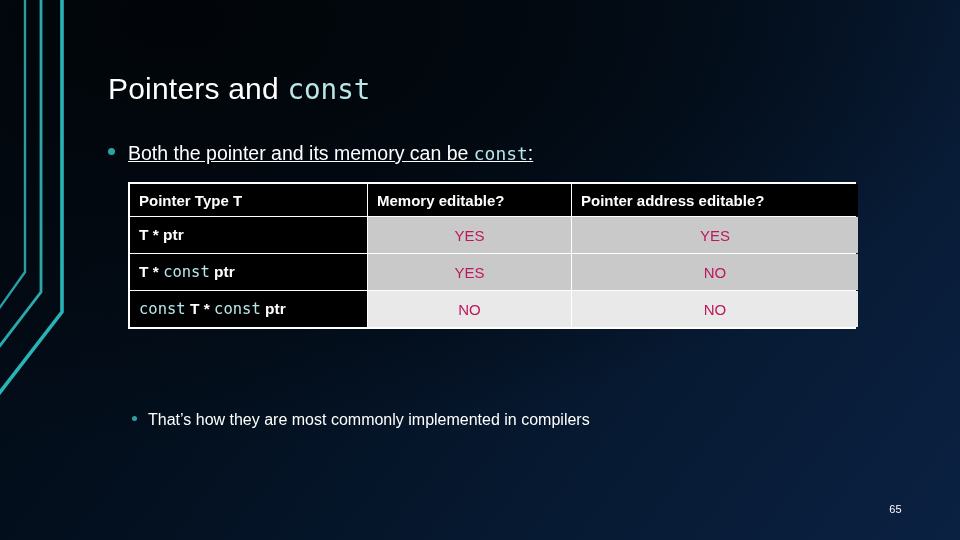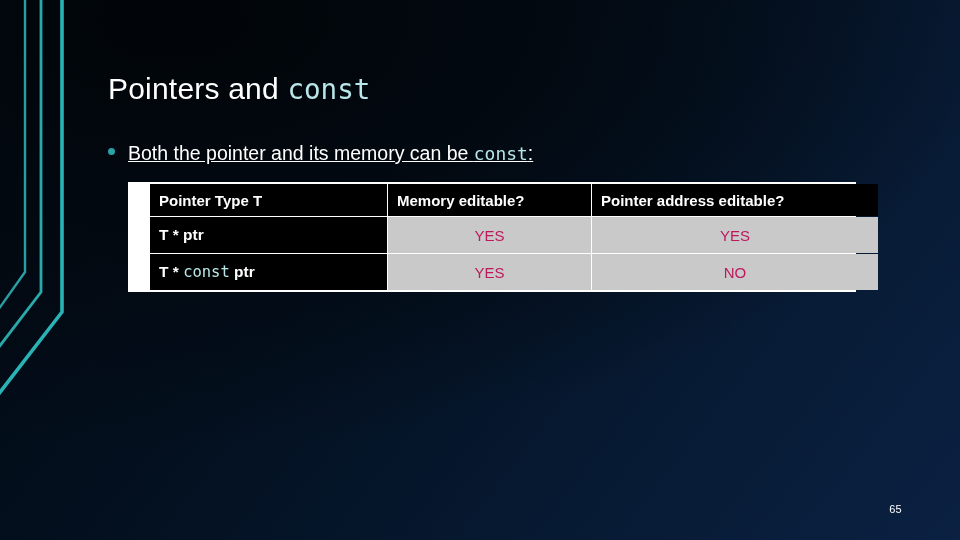--- a/index.html
+++ b/index.html
@@ -104,21 +104,20 @@
     width: 728px;
     background: #ffffff;
     padding: 1px;
     box-sizing: border-box;
   }
   table {
     border-collapse: separate;
     border-spacing: 1px;
     width: 100%;
     table-layout: fixed;
-    margin-left: 20px;
   }
   col.c1 { width: 237px; }
   col.c2 { width: 203px; }
   col.c3 { width: 286px; }
 
   th, td {
     padding: 0;
     height: 36px;
     vertical-align: middle;
     font-size: 15px;
@@ -203,21 +202,30 @@
           <tr class="shade">
             <td class="typecell"><span>T * ptr</span></td>
             <td class="val">YES</td>
             <td class="val">YES</td>
           </tr>
           <tr class="shade">
             <td class="typecell"><span>T * </span><span class="mono">const</span><span> ptr</span></td>
             <td class="val">YES</td>
             <td class="val">NO</td>
           </tr>
+          <tr class="light">
+            <td class="typecell"><span class="mono">const</span><span> T * </span><span class="mono">const</span><span> ptr</span></td>
+            <td class="val">NO</td>
+            <td class="val">NO</td>
+          </tr>
         </tbody>
     </table>
   </div>
 
 
+  <div class="bullet-l2" id="bullet-sub">
+    <span class="dot"></span>
+    <span>That’s how they are most commonly implemented in compilers</span>
+  </div>
 
   <div id="slide-num">65</div>
 
 </div>
 
 </body></html>

